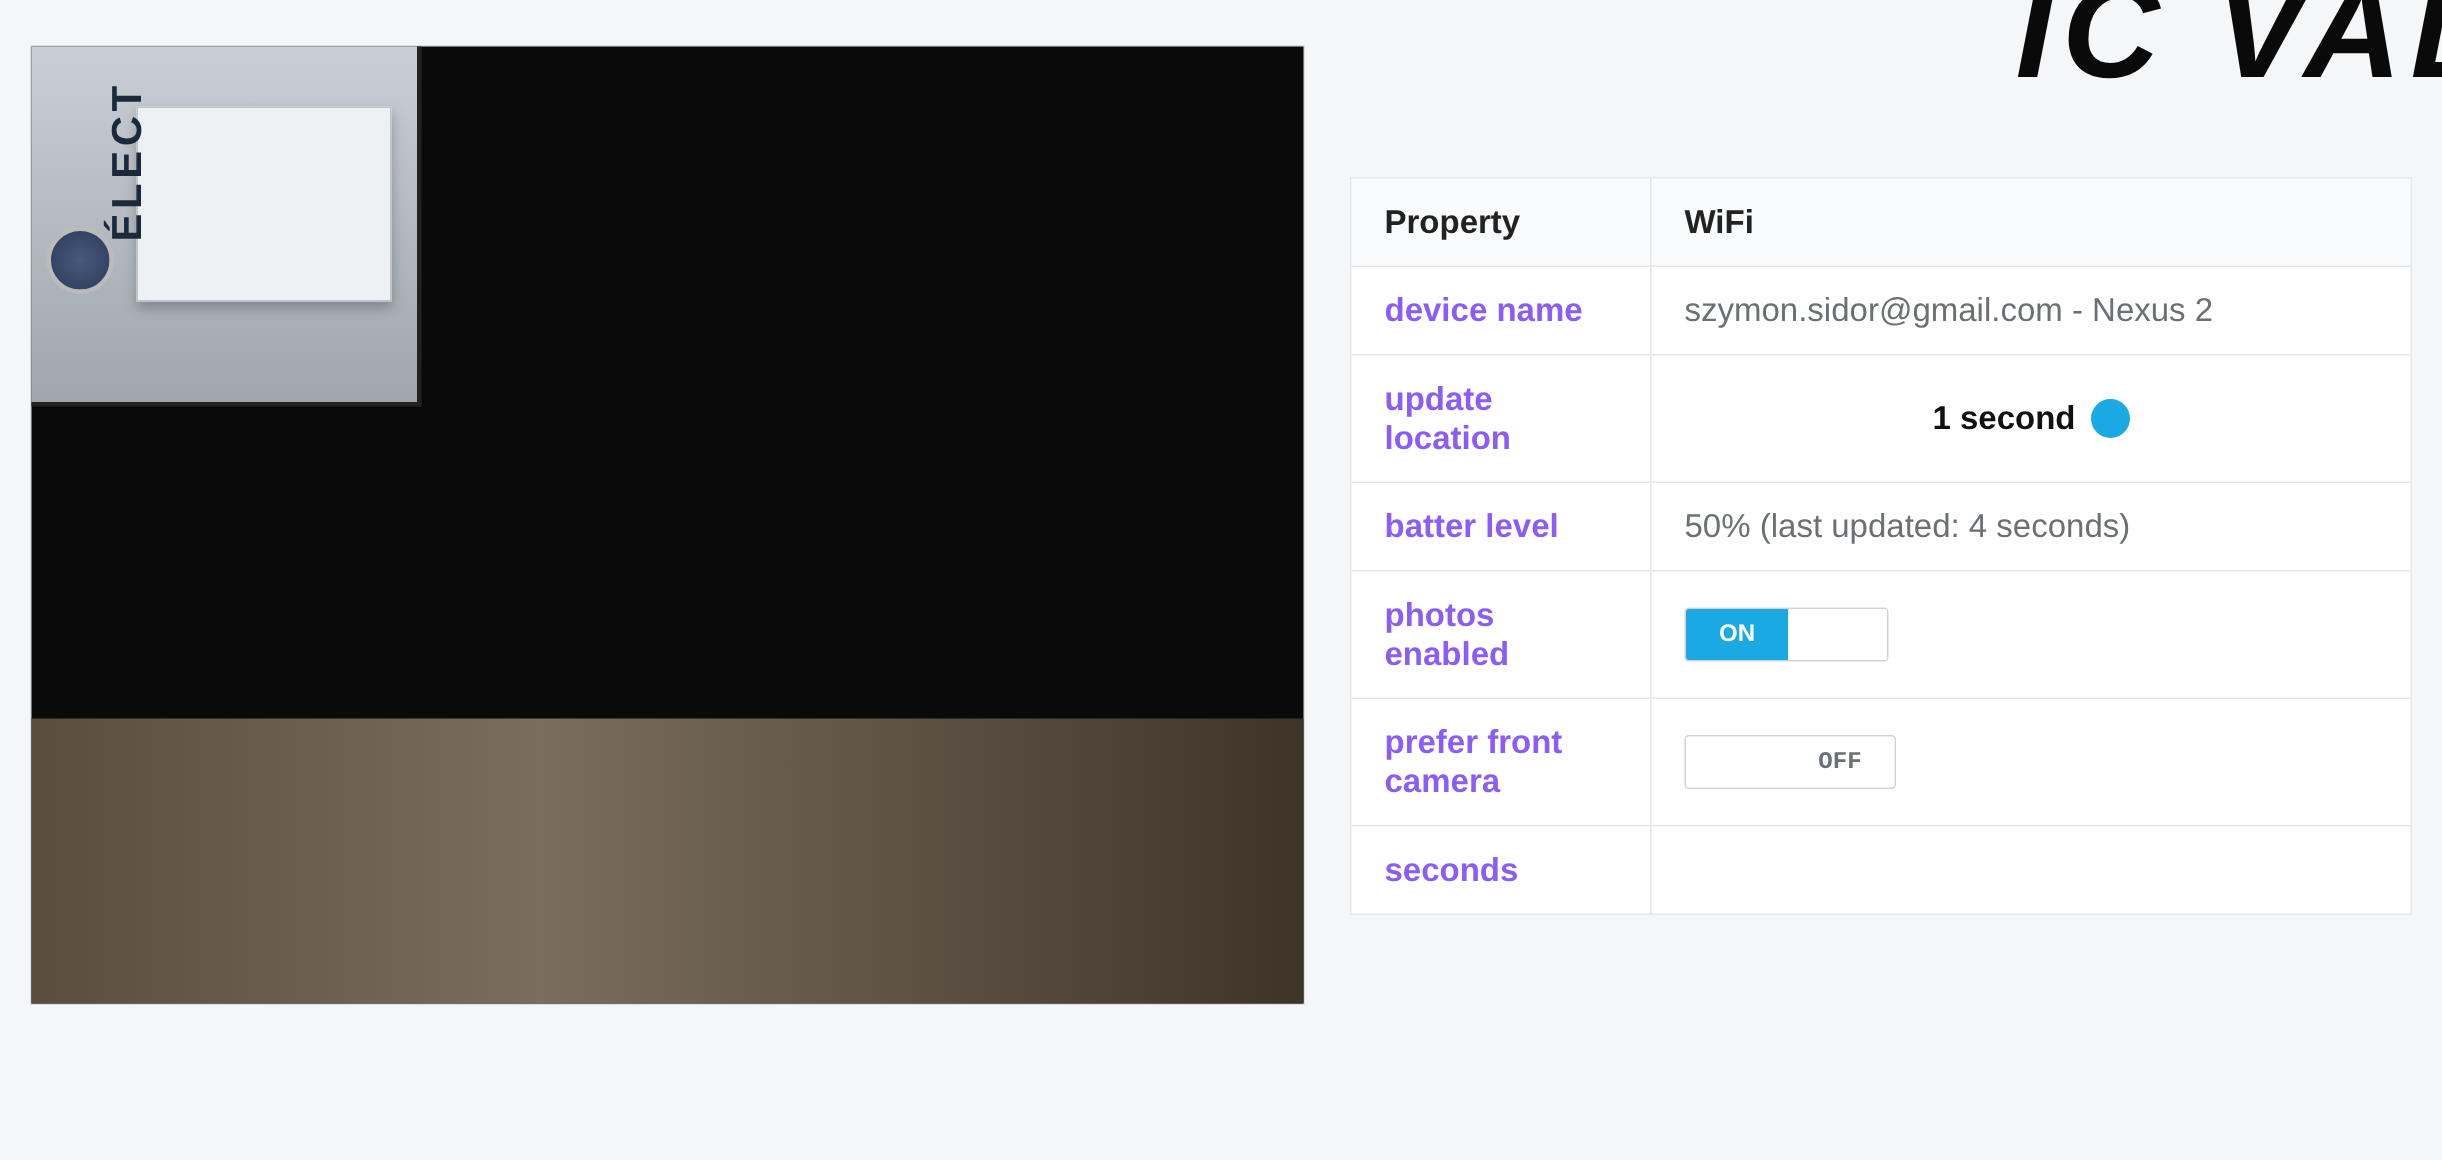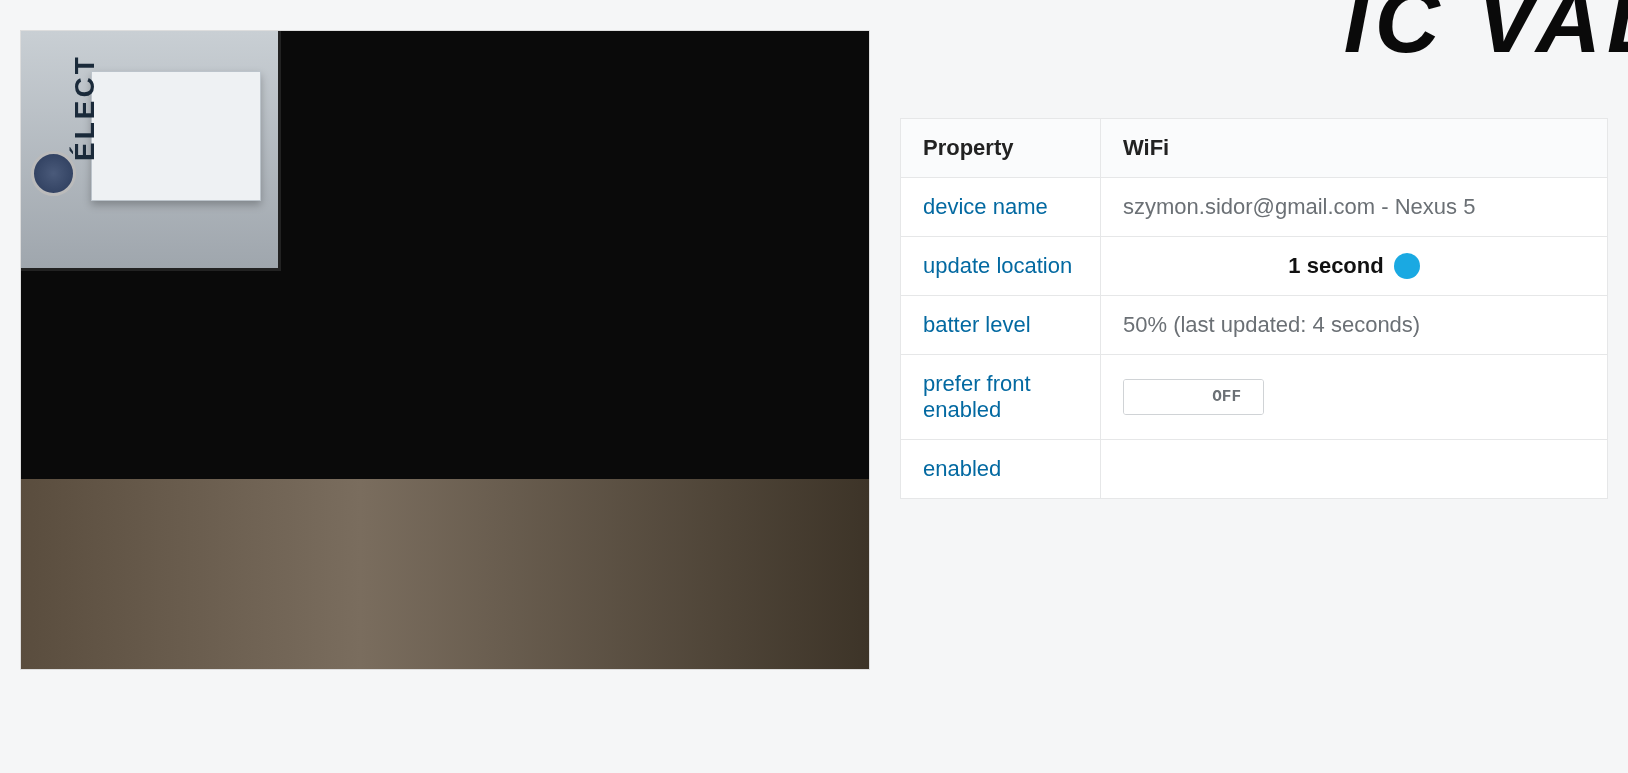--- a/index.html
+++ b/index.html
@@ -103,22 +103,22 @@
       text-align: left;
       font-size: 22px;
       vertical-align: middle;
     }
     table.props th {
       font-weight: 600;
       color: #222;
       background: #fafbfc;
     }
     table.props td.key {
-      color: #0369a1;
-      font-weight: 400;
+      color: #8b5cf6;
+      font-weight: 700;
       width: 200px;
     }
     table.props td.val {
       color: #6b7075;
     }
     .slider-wrap {
       display: flex;
       align-items: center;
       justify-content: center;
       gap: 10px;
@@ -173,45 +173,54 @@
     <table class="props">
       <thead>
         <tr>
           <th>Property</th>
           <th>WiFi</th>
         </tr>
       </thead>
       <tbody>
         <tr>
           <td class="key">device name</td>
-          <td class="val">szymon.sidor@gmail.com - Nexus 5</td>
+          <td class="val">szymon.sidor@gmail.com - Nexus 2</td>
         </tr>
         <tr>
           <td class="key">update location</td>
           <td class="val">
             <div class="slider-wrap">
               <span>1 second</span>
               <span class="slider-dot"></span>
             </div>
           </td>
         </tr>
         <tr>
           <td class="key">batter level</td>
           <td class="val">50% (last updated: 4 seconds)</td>
         </tr>
         <tr>
-          <td class="key">prefer front enabled</td>
+          <td class="key">photos enabled</td>
+          <td class="val">
+            <div class="toggle">
+              <span class="active-on">ON</span>
+              <span>&nbsp;&nbsp;&nbsp;&nbsp;&nbsp;</span>
+            </div>
+          </td>
+        </tr>
+        <tr>
+          <td class="key">prefer front camera</td>
           <td class="val">
             <div class="toggle toggle-off">
               <span>&nbsp;&nbsp;&nbsp;&nbsp;&nbsp;</span>
               <span class="off">OFF</span>
             </div>
           </td>
         </tr>
         <tr>
-          <td class="key">enabled</td>
+          <td class="key">seconds</td>
           <td class="val"></td>
         </tr>
       </tbody>
     </table>
   </div>
 
 </div>
 
 </body></html>

